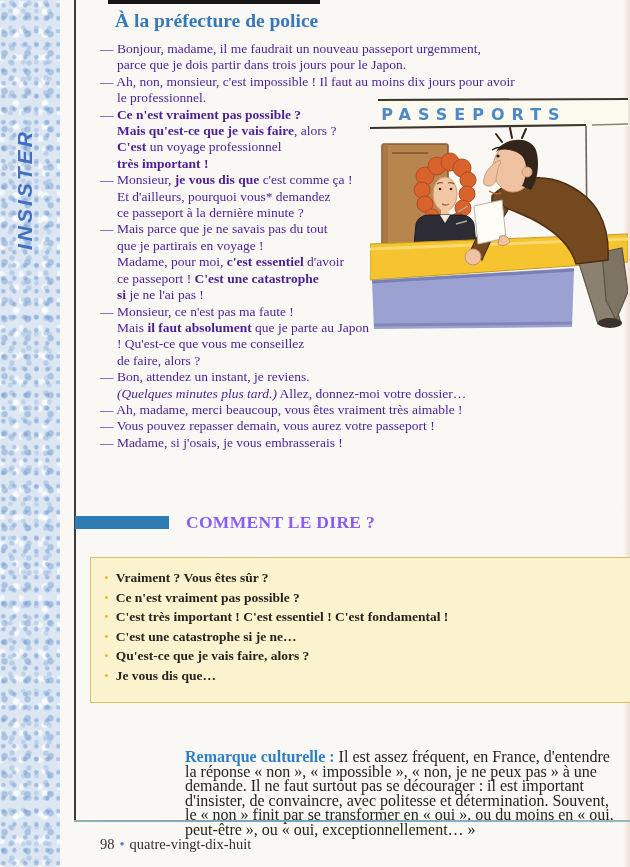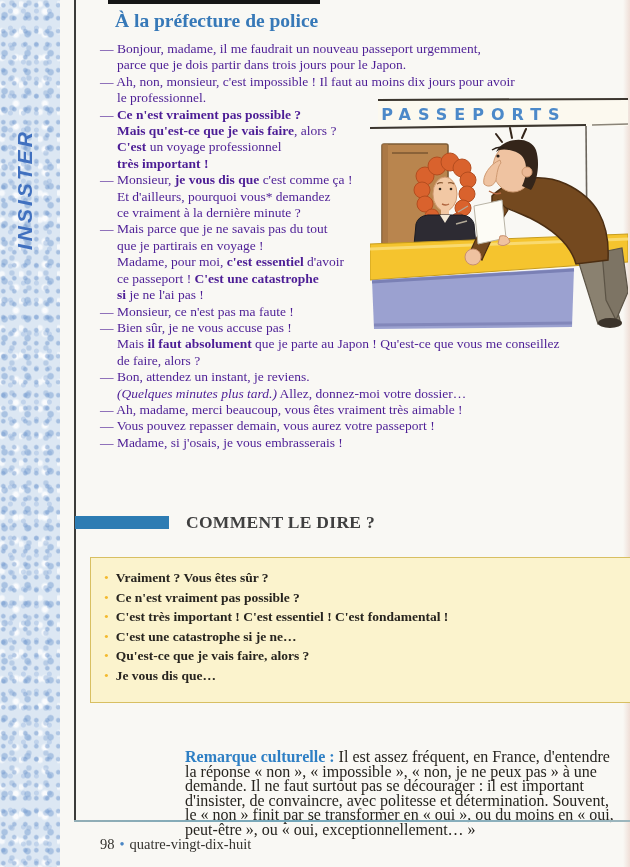--- a/index.html
+++ b/index.html
@@ -40,21 +40,21 @@
   .b{font-weight:bold;}
   .i{font-style:italic;}
   .wrap-spacer{float:right;width:252px;height:225px;}
 
   
   .illu{position:absolute;left:370px;top:92px;}
 
   
   .cld-row{position:absolute;top:512px;left:75px;display:flex;align-items:center;}
   .cld-bar{width:94px;height:13px;background:#2d7cb3;}
-  .cld-heading{margin-left:17px;color:#404040;font-size:17.5px;font-weight:bold;letter-spacing:.3px;}
+  .cld-heading{margin-left:17px;color:#8b5cf6;font-size:17.5px;font-weight:bold;letter-spacing:.3px;}
 
   .phrases-box{
     position:absolute;left:90px;top:557px;width:576px;height:146px;box-sizing:border-box;
     background:#fbf3cd;border:1px solid #d8bf62;padding:10px 10px 0 13px;
   }
   .phrase{font-size:13.5px;line-height:19.6px;color:#27241f;}
   .phrase .bullet{color:#f3b92d;margin-right:7px;}
 
   
   .remark{position:absolute;left:185px;top:750px;width:437px;
@@ -83,28 +83,27 @@
       <div class="dl-line"><span>parce que je dois partir dans trois jours pour le Japon.</span></div>
       <div class="dl-line dash"><span>— </span><span>Ah, non, monsieur, c'est impossible ! Il faut au moins dix jours pour avoir</span></div>
       <div class="dl-line"><span>le professionnel.</span></div>
       <div class="wrap-spacer"></div>
       <div class="dl-line dash"><span>— </span><span class="b">Ce n'est vraiment pas possible ?</span></div>
       <div class="dl-line"><span class="b">Mais qu'est-ce que je vais faire</span><span>, alors ?</span></div>
       <div class="dl-line"><span class="b">C'est</span><span> un voyage professionnel</span></div>
       <div class="dl-line"><span class="b">très important !</span></div>
       <div class="dl-line dash"><span>— </span><span>Monsieur, </span><span class="b">je vous dis que</span><span> c'est comme ça !</span></div>
       <div class="dl-line"><span>Et d'ailleurs, pourquoi vous* demandez</span></div>
-      <div class="dl-line"><span>ce vraiment à la dernière minute ?</span></div>
+      <div class="dl-line"><span>ce passeport à la dernière minute ?</span></div>
       <div class="dl-line dash"><span>— </span><span>Mais parce que je ne savais pas du tout</span></div>
       <div class="dl-line"><span>que je partirais en voyage !</span></div>
       <div class="dl-line"><span>Madame, pour moi, </span><span class="b">c'est essentiel</span><span> d'avoir</span></div>
       <div class="dl-line"><span>ce passeport ! </span><span class="b">C'est une catastrophe</span></div>
       <div class="dl-line"><span class="b">si</span><span> je ne l'ai pas !</span></div>
       <div class="dl-line dash"><span>— </span><span>Monsieur, ce n'est pas ma faute !</span></div>
-      <div class="dl-line dash"><span>— </span><span>Bien sûr, je ne vous accuse pas !</span></div>
       <div class="dl-line"><span>Mais </span><span class="b">il faut absolument</span><span> que je parte au Japon ! Qu'est-ce que vous me conseillez</span></div>
       <div class="dl-line"><span>de faire, alors ?</span></div>
       <div class="dl-line dash"><span>— </span><span>Bon, attendez un instant, je reviens.</span></div>
       <div class="dl-line"><span class="i">(Quelques minutes plus tard.)</span><span> Allez, donnez-moi votre dossier…</span></div>
       <div class="dl-line dash"><span>— </span><span>Ah, madame, merci beaucoup, vous êtes vraiment très aimable !</span></div>
       <div class="dl-line dash"><span>— </span><span>Vous pouvez repasser demain, vous aurez votre passeport !</span></div>
       <div class="dl-line dash"><span>— </span><span>Madame, si j'osais, je vous embrasserais !</span></div>
     </div>
 </div>
 

